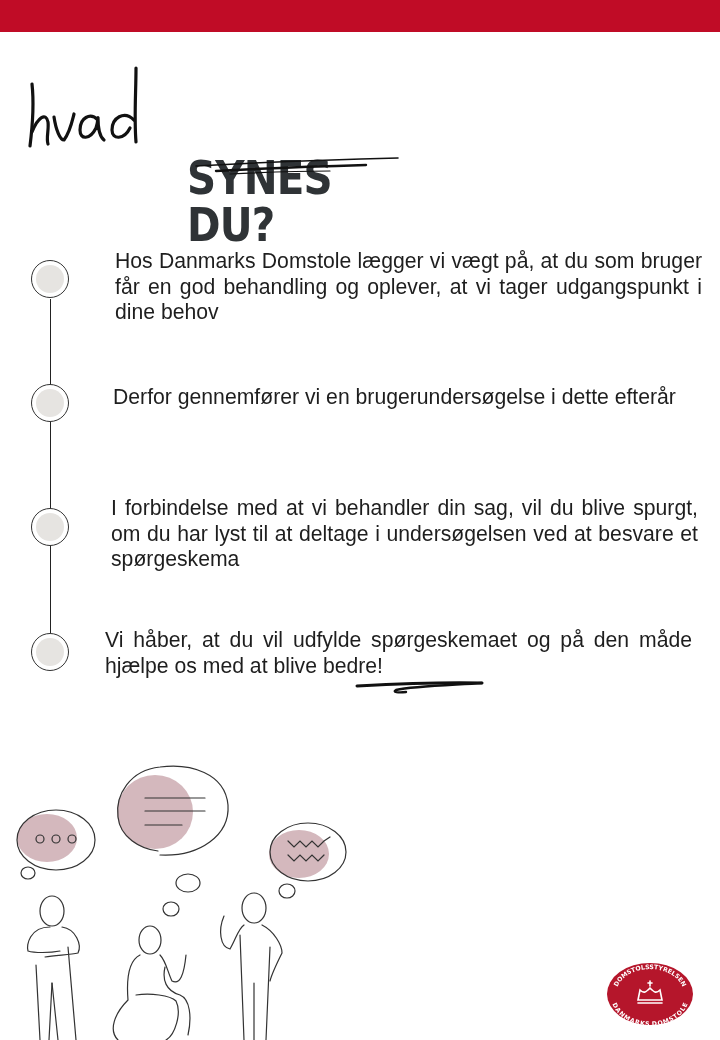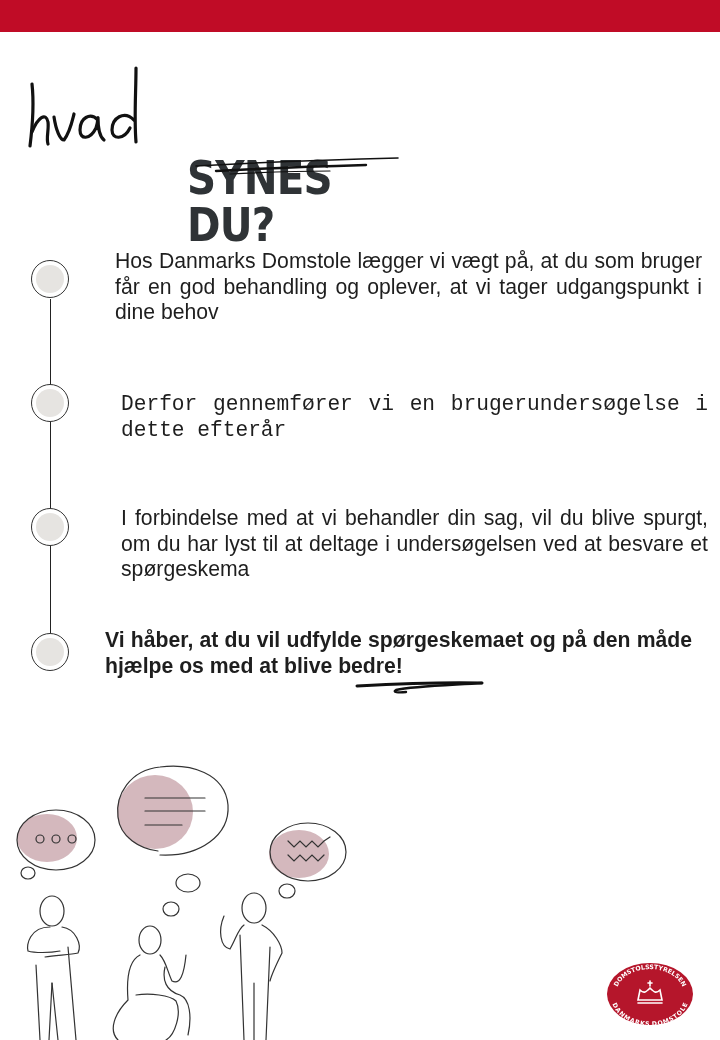--- a/index.html
+++ b/index.html
@@ -67,23 +67,23 @@
 </svg>
 
 <div class="timeline">
   <div class="timeline-line"></div>
   <div class="node" style="left:31px; top:260px;"></div>
   <div class="node" style="left:31px; top:384px;"></div>
   <div class="node" style="left:31px; top:508px;"></div>
   <div class="node" style="left:31px; top:633px;"></div>
 
   <p class="para" style="top:238px; margin:10px;">Hos Danmarks Domstole lægger vi vægt på, at du som bruger får en god behandling og oplever, at vi tager udgangspunkt i dine behov</p>
-  <p class="para" style="top:376px; margin:16px;font-family:Liberation Mono, monospace;">Derfor gennemfører vi en brugerundersøgelse i dette efterår</p>
-  <p class="para" style="top:489px; margin:16px;">I forbindelse med at vi behandler din sag, vil du blive spurgt, om du har lyst til at deltage i undersøgelsen ved at besvare et spørgeskema</p>
-  <p class="para" style="top:627px; margin:0;font-weight:bold;"><span>Vi håber, at du vil udfylde spørgeskemaet og på den måde hjælpe os med at </span><span>blive bedre!</span></p>
+  <p class="para" style="top:376px; margin:8px;">Derfor gennemfører vi en brugerundersøgelse i dette efterår</p>
+  <p class="para" style="top:489px; margin:6px;">I forbindelse med at vi behandler din sag, vil du blive spurgt, om du har lyst til at deltage i undersøgelsen ved at besvare et spørgeskema</p>
+  <p class="para" style="top:627px; margin:0;"><span>Vi håber, at du vil udfylde spørgeskemaet og på den måde hjælpe os med at </span><span>blive bedre!</span></p>
 </div>
 <svg class="ul-swoosh" width="132" height="18" viewBox="0 0 132 18">
   <g fill="none" stroke="#111" stroke-linecap="round">
     <path d="M3 8 C40 6 90 4 128 5" stroke-width="3"></path>
     <path d="M128 5 C100 7 60 8 42 12 C38 14 44 15 52 14" stroke-width="2.4"></path>
   </g>
 </svg>
 
 <svg class="illustration" viewBox="0 0 360 285">
   <g fill="#d4b8bd" stroke="none">

